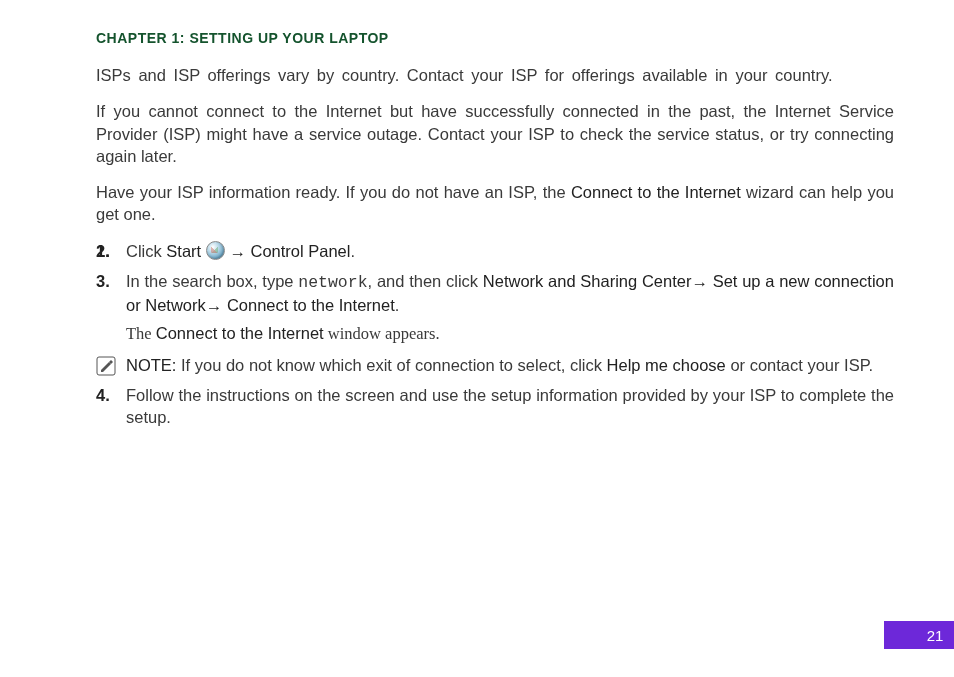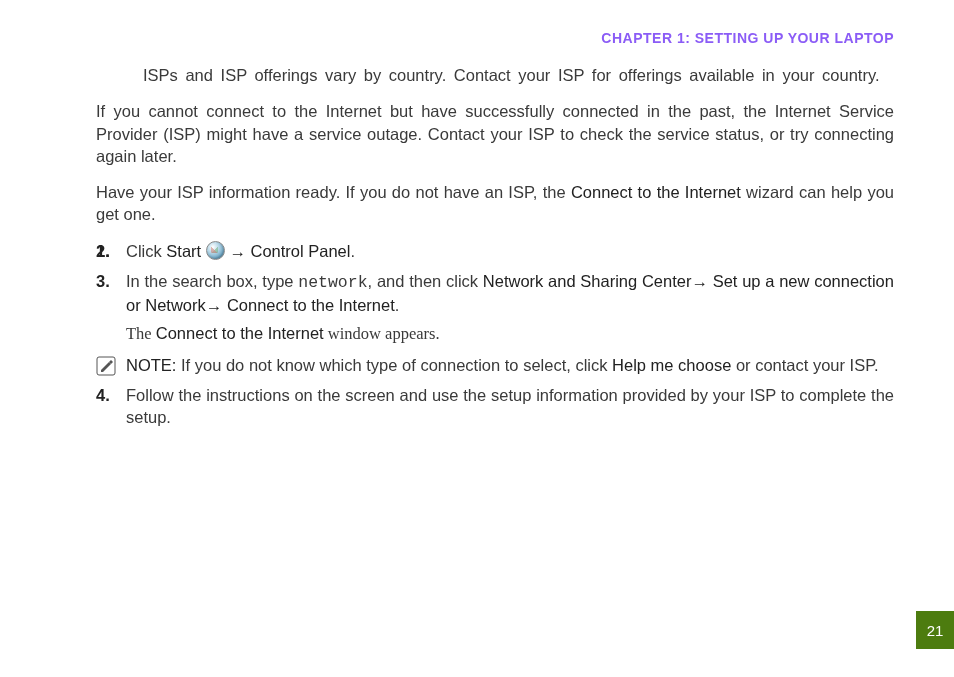--- a/index.html
+++ b/index.html
@@ -14,45 +14,44 @@
     box-sizing: border-box;
   }
   .page {
     padding: 30px 60px 20px 96px;
     box-sizing: border-box;
     width: 100%;
     height: 100%;
     position: relative;
   }
   .chapter-header {
-    text-align: right;
+    text-align: left;
     font-size: 14px;
     font-weight: 700;
-    color: #8b5cf6;
+    color: #14532d;
     letter-spacing: 0.5px;
     margin-bottom: 18px;
   }
   h1.section-title {
     color: #2b8fd4;
     font-size: 26px;
     font-weight: 600;
     margin: 0 0 10px 0;
     letter-spacing: 0.2px;
   }
   p.body {
     font-size: 16.5px;
     line-height: 1.35;
     color: #3a3a3a;
     margin: 0 0 14px 0;
     text-align: justify;
     text-justify: inter-word;
   }
   p.body.loose {
     word-spacing: 3px;
-    margin-left: 47px;
   }
   .bold { font-weight: 400; color: #222; }
   ol.steps {
     list-style: none;
     padding: 0;
     margin: 0 0 6px 0;
   }
   ol.steps > li {
     position: relative;
     padding-left: 30px;
@@ -117,28 +116,29 @@
       linear-gradient(45deg, rgba(200,80,60,.7) 0 50%, transparent 50%),
       linear-gradient(-45deg, rgba(80,160,80,.7) 0 50%, transparent 50%);
     border-radius:1px;
     opacity:.55;
   }
   .page-tab {
     position: absolute;
     right: 0;
     bottom: 28px;
     width: 38px;
-    height: 38px;
-    background: #4d7c0f;
+    height: 28px;
+    background: #6d28d9;
     color: #fff;
     font-size: 15px;
     font-weight: 500;
     display: flex;
     align-items: center;
     justify-content: center;
+    padding-left: 32px;
   }
   .arrow { display:inline; }
 </style>
 </head>
 <body>
 
 <div class="page">
 
   <div class="chapter-header">CHAPTER 1:  SETTING UP YOUR LAPTOP</div>
 
@@ -174,21 +174,21 @@
     <li style="list-style:none;padding-left:0;margin-bottom:8px;">
       <div class="note-row">
         <div class="note-icon">
           <svg width="20" height="20" viewBox="0 0 20 20">
             <rect x="1" y="1" width="18" height="18" rx="2" fill="#fff" stroke="#555" stroke-width="1"></rect>
             <path d="M5 14 L13 6 L15 8 L7 16 L5 16 Z" fill="#555"></path>
             <path d="M13 6 L15 4 L17 6 L15 8 Z" fill="#555"></path>
           </svg>
         </div>
         <div class="note-text">
-          <span class="bold">NOTE:</span><span> If you do not know which type of connection to select, click </span><span class="bold">Help me choose</span><span> or contact your ISP.</span>
+          <span class="bold">NOTE:</span><span> If you do not know which exit of connection to select, click </span><span class="bold">Help me choose</span><span> or contact your ISP.</span>
         </div>
       </div>
     </li>
 
     <li>
       <span class="num">4.</span>
       <span>Follow the instructions on the screen and use the setup information provided by your ISP to complete the setup.</span>
     </li>
 
   </ol>

